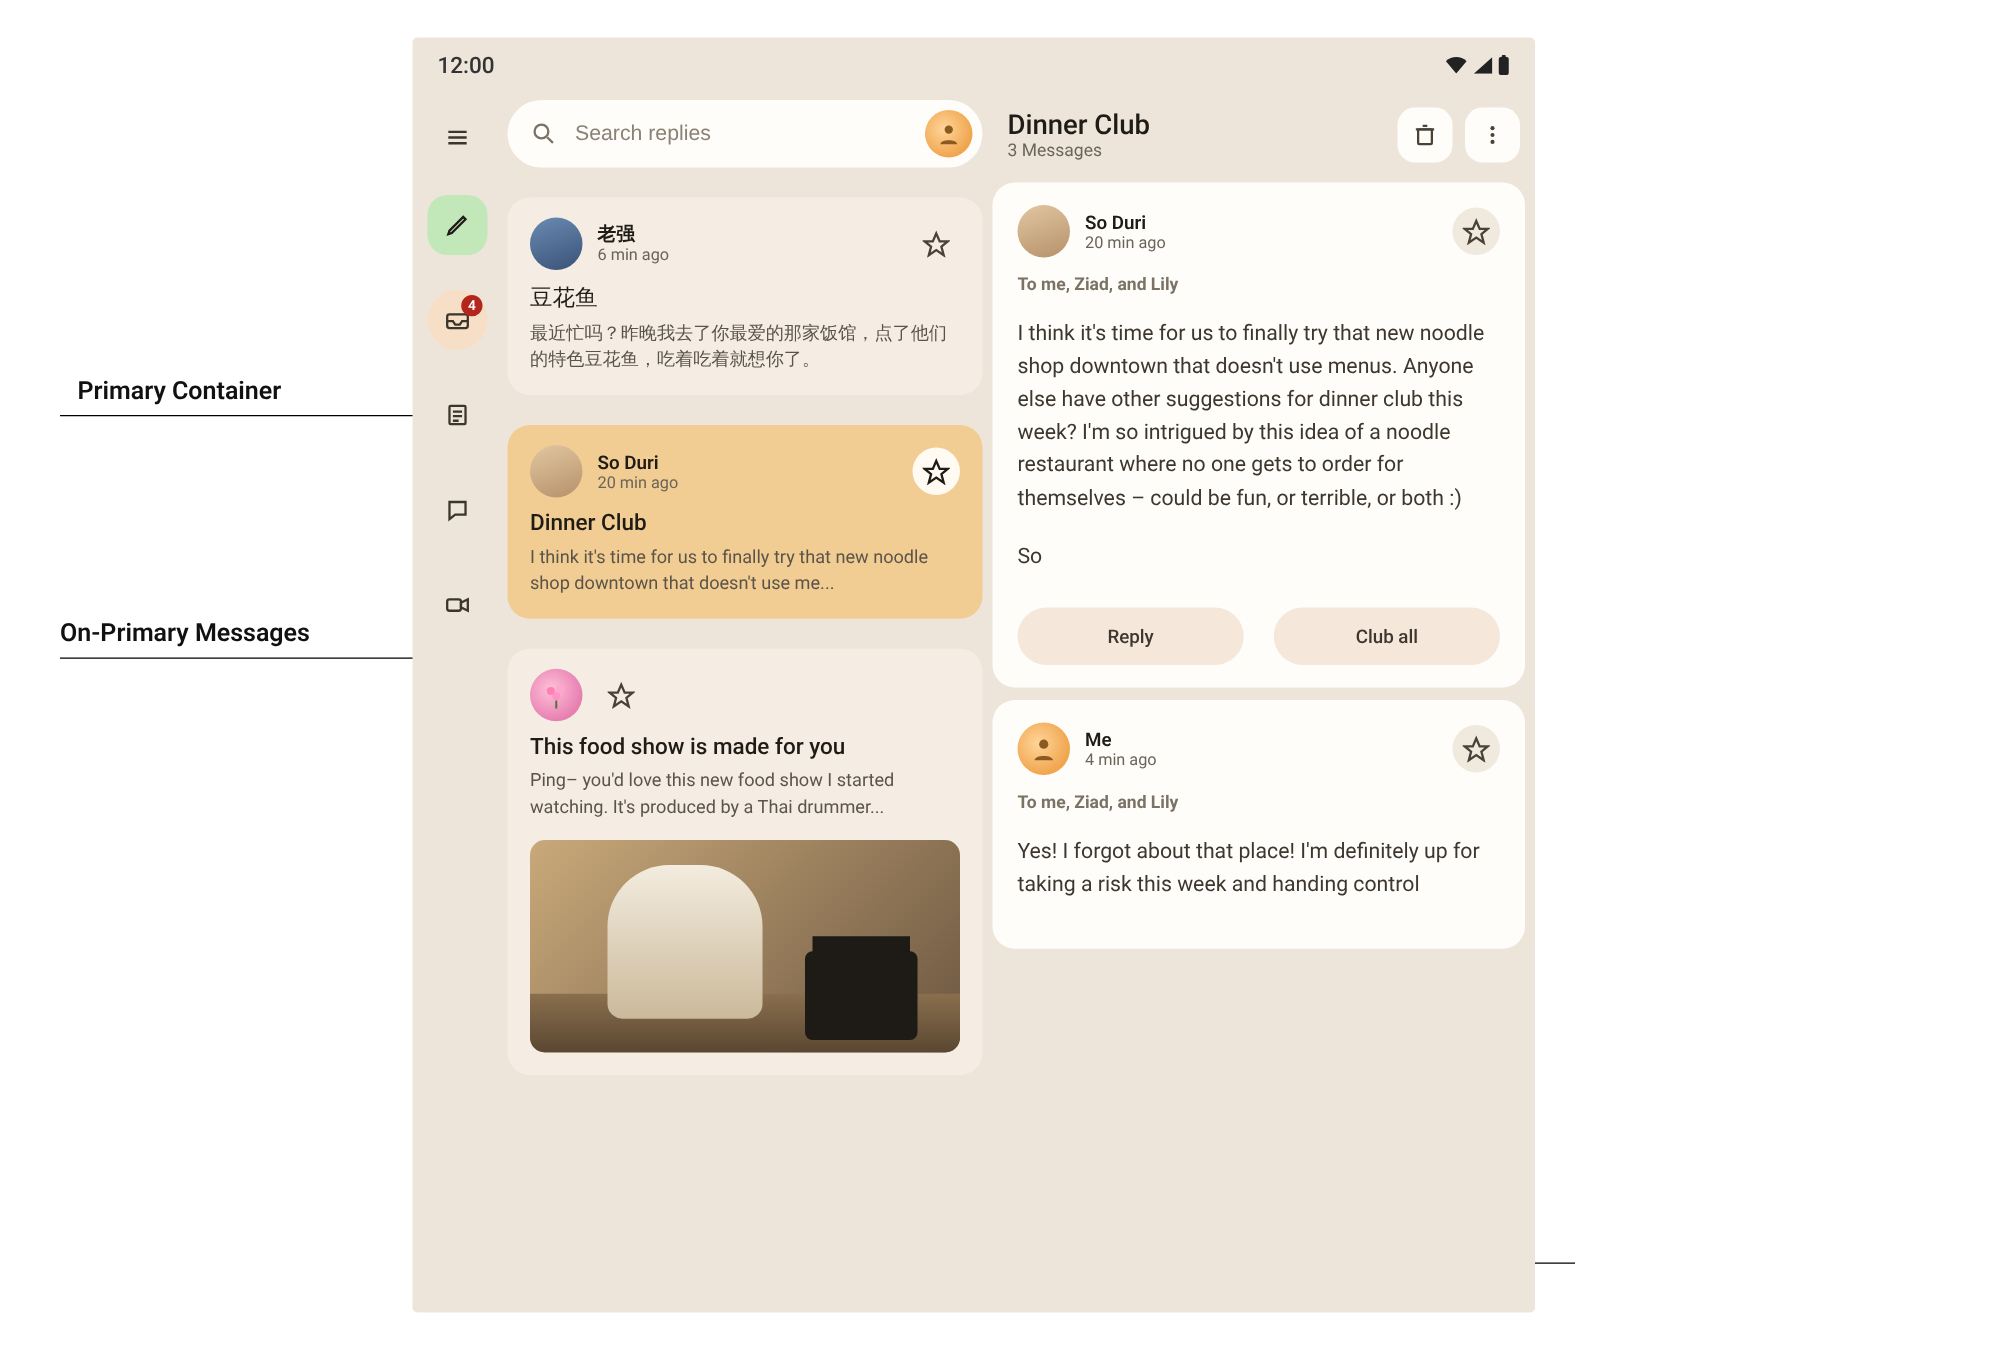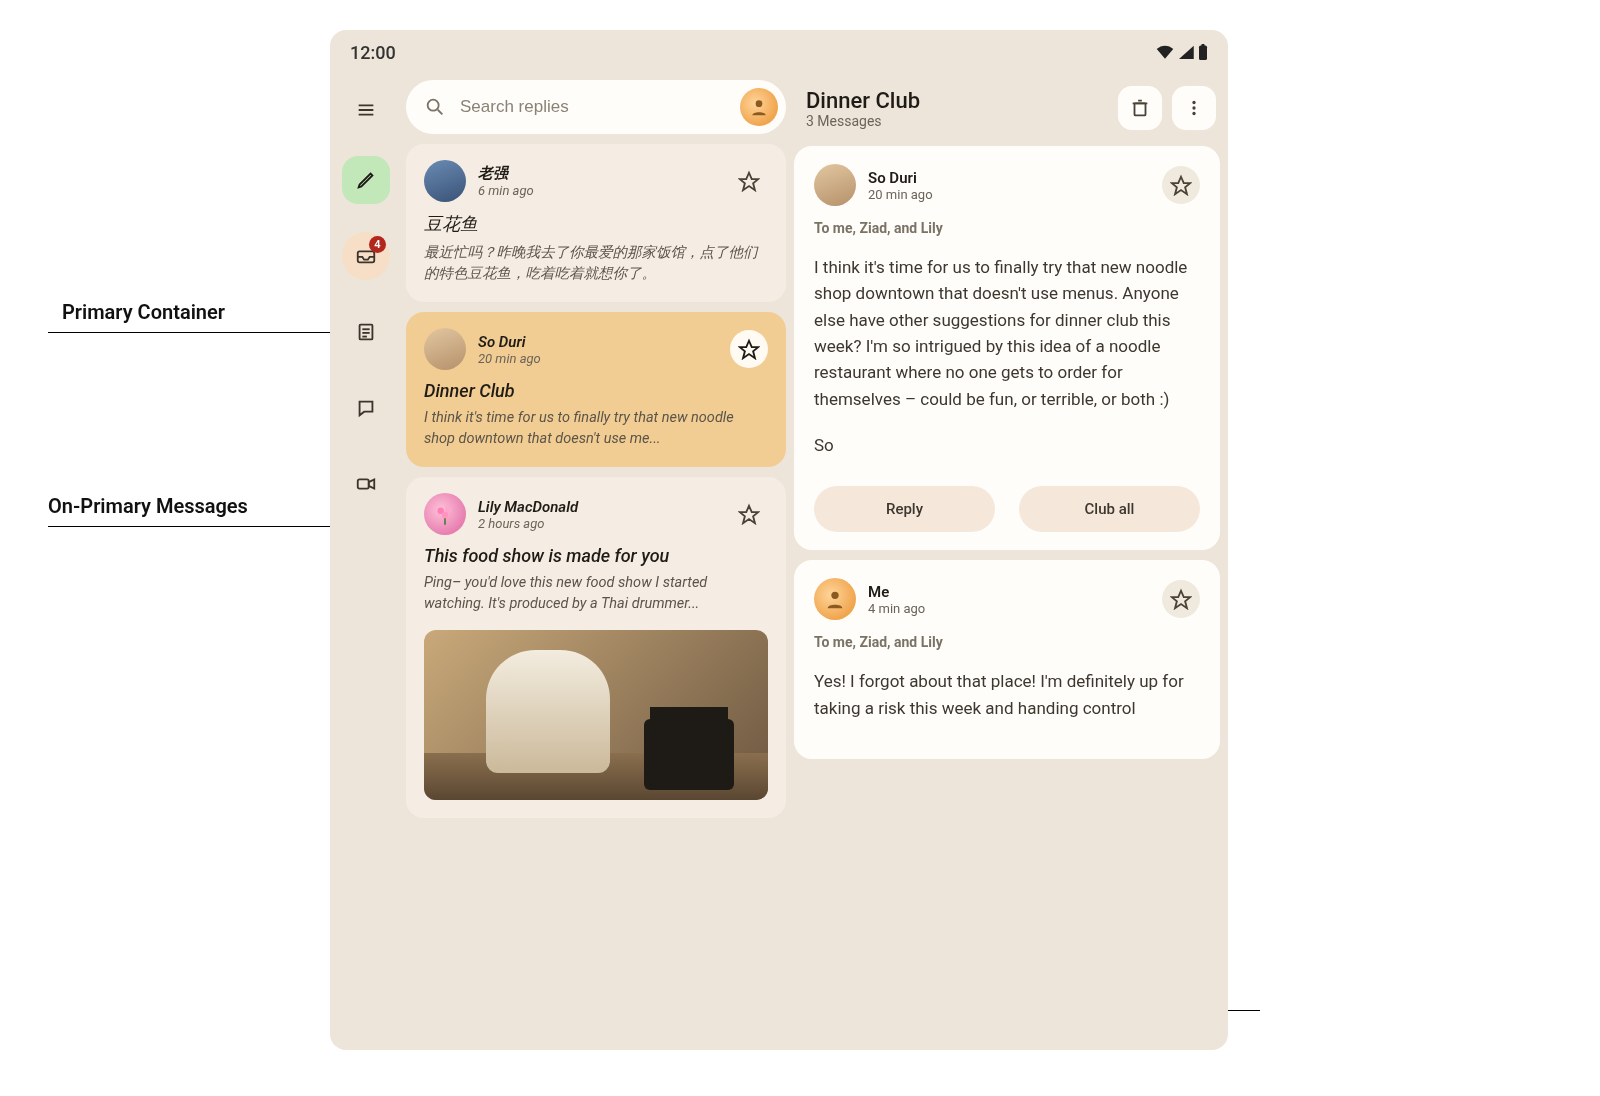--- a/index.html
+++ b/index.html
@@ -16,21 +16,21 @@
   .annotation { position: absolute; font-size: 20px; font-weight: 600; color:#111; }
   .annotation-line { position:absolute; background:#000; height:1px; }
 
   .device-frame {
     position: absolute;
     left: 330px;
     top: 30px;
     width: 898px;
     height: 1020px;
     background: #ede5da;
-    border-radius: 16px;
+    border-radius: 4px;
     overflow: hidden;
     display: flex;
     flex-direction: column;
   }
 
   .status-bar {
     height: 44px;
     display:flex;
     align-items:center;
     justify-content:space-between;
@@ -75,21 +75,21 @@
     font-size:11px; font-weight:600;
     border-radius:50%; width:17px; height:17px;
     display:flex; align-items:center; justify-content:center;
   }
 
   
   .list-pane {
     width: 380px;
     display:flex;
     flex-direction:column;
-    gap:10px;
+    gap:24px;
     padding-top:6px;
   }
   .search-bar {
     background:#fffdfa;
     border-radius:30px;
     height:54px;
     display:flex;
     align-items:center;
     padding:0 8px 0 18px;
     gap:14px;
@@ -102,21 +102,21 @@
   .search-bar input::placeholder { color:#8a8275; }
   .search-avatar {
     width:38px; height:38px; border-radius:50%;
     background:#f0b36c; display:flex; align-items:center; justify-content:center;
   }
 
   .email-card {
     background:#f5ede3;
     border-radius:18px;
     padding:16px 18px 18px 18px;
-    display:flex; flex-direction:column; gap:6px;font-style:italic;
+    display:flex; flex-direction:column; gap:6px;
   }
   .email-card.selected { background:#f2cd93; }
   .card-head {
     display:flex; align-items:center; gap:12px;
   }
   .avatar {
     width:42px; height:42px; border-radius:50%;
     background:#c9b89f; flex-shrink:0;
     display:flex; align-items:center; justify-content:center;
     overflow:hidden;
@@ -338,24 +338,20 @@
       <div class="email-card">
         <div class="card-head">
           <div class="avatar av-pink">
             <svg width="26" height="26" viewBox="0 0 24 24">
                 <circle cx="8" cy="9" r="3" fill="#ff7fb6"></circle>
                 <circle cx="15" cy="8" r="3" fill="#ffa6cc"></circle>
                 <circle cx="12" cy="13" r="3" fill="#ff94c2"></circle>
                 <path d="M12 16v6" stroke="#4a7a3a" stroke-width="1.5"></path>
               </svg>
           </div>
-          <div class="name-time">
-            <span class="sender-name">Lily MacDonald</span>
-            <span class="time">2 hours ago</span>
-          </div>
           <div class="star-btn">
             <svg class="ico" viewBox="0 0 24 24" fill="none" stroke="#4a4237" stroke-width="2">
                 <polygon points="12 3 15 10 22 10 16.5 14.5 18.5 22 12 17.5 5.5 22 7.5 14.5 2 10 9 10"></polygon>
               </svg>
           </div>
         </div>
         <div class="subject">This food show is made for you</div>
         <div class="preview">Ping– you'd love this new food show I started watching. It's produced by a Thai drummer...</div>
         <div class="card-image">
           <div class="scene-table"></div>

